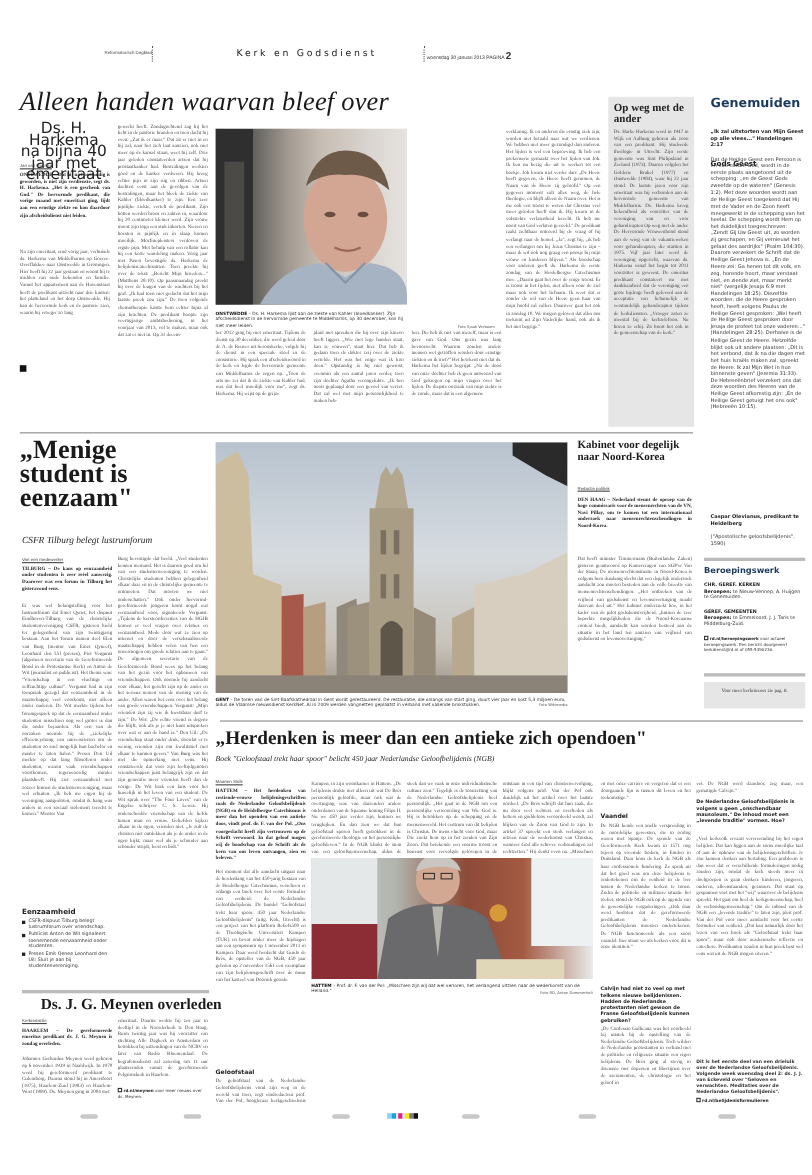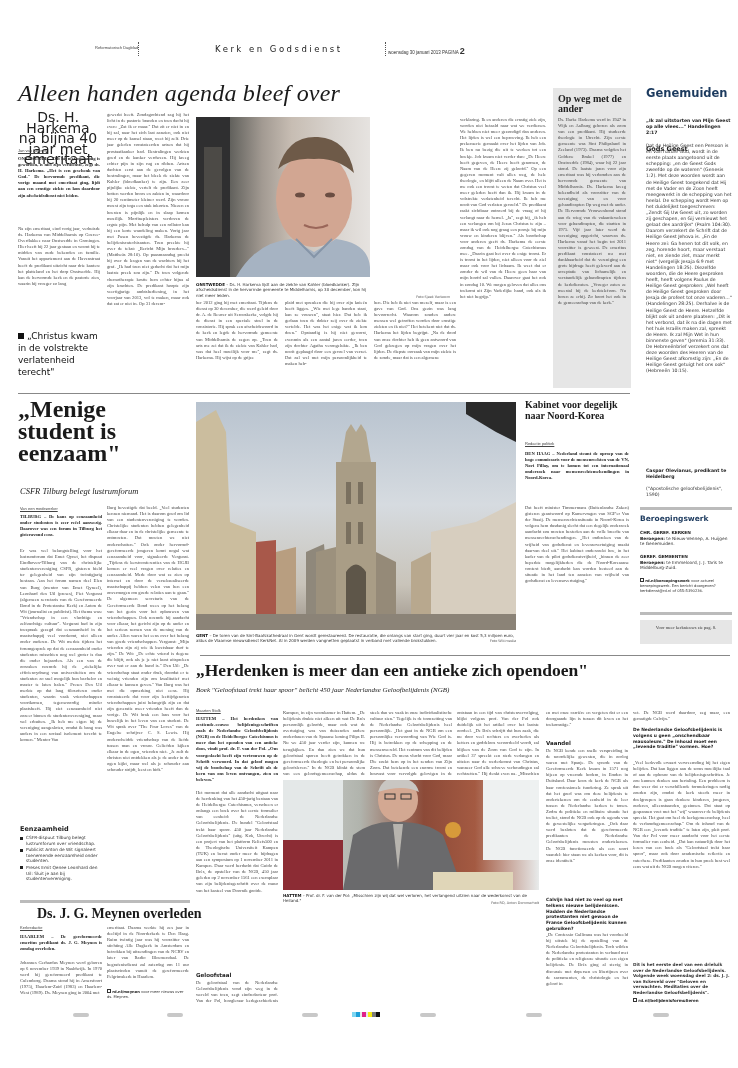--- a/index.html
+++ b/index.html
@@ -32,28 +32,28 @@
 <div class="abs masthead-left" style="left:95px;top:45px;">Reformatorisch Dagblad</div>
 <div class="abs dotsep" style="left:138px;top:42px;"></div>
 <div class="abs masthead-title">Kerk en Godsdienst</div>
 <div class="abs dotsep" style="left:385px;top:42px;"></div>
 <div class="abs masthead-right">
   <span>woensdag 30 januari 2013</span>
   <span>PAGINA</span>
   <b>2</b>
 </div>
 
-<div class="abs serif" style="left:18px;top:80px;font-size:24px;font-style:italic;color:#1a1a1a;white-space:nowrap;letter-spacing:0.2px;">Alleen handen agenda bleef over</div>
+<div class="abs serif" style="left:18px;top:80px;font-size:24px;font-style:italic;color:#1a1a1a;white-space:nowrap;letter-spacing:0.2px;">Alleen handen waarvan bleef over</div>
 
 <div class="abs sans" style="left:18px;top:112px;width:80px;font-size:14px;line-height:10.5px;color:#222;text-align:center;">Ds. H. Harkema na bijna 40 jaar met emeritaat</div>
 <div class="abs byline" style="left:18px;top:148px;">Jan van Reenen</div>
 <div class="abs body-text lead" style="left:18px;top:156px;width:82px;height:66px;overflow:hidden;">ONSTWEDDE – Dat hij niet opstandig is geworden, is niet zijn verdienste, zegt ds. H. Harkema. „Het is een geschenk van God." De hervormde predikant, die vorige maand met emeritaat ging, lijdt aan een ernstige ziekte en kon daardoor zijn afscheidsdienst niet leiden.</div>
 <div class="abs body-text" style="left:18px;top:226px;width:82px;height:68px;overflow:hidden;">Na zijn emeritaat, eind vorig jaar, verhuisde ds. Harkema van Middelharnis op Goeree-Overflakkee naar Onstwedde in Groningen. Hier heeft hij 22 jaar gestaan en woont hij te midden van oude bekenden en familie. Vanuit het appartement aan de Havenstraat heeft de predikant uitzicht naar drie kanten: het platteland en het dorp Onstwedde. Hij kan de hervormde kerk en de pastorie zien, waarin hij vroeger zo lang</div>
 <div class="abs sans" style="left:18px;top:330px;width:90px;font-size:9px;line-height:12px;color:#111;">
-  <span style="display:inline-block;width:6px;height:6px;background:#111;margin-right:3px;"></span><span>„Christus kwam in de volstrekte verlatenheid terecht"</span>
+  <span style="display:inline-block;width:6px;height:6px;background:#111;margin-right:3px;"></span>
 </div>
 
 <div class="abs body-text" style="left:107px;top:112px;width:82px;height:272px;overflow:hidden;">gewerkt heeft. Zondagochtend zag hij het licht in de pastorie branden en toen dacht hij even: „Zat ik er maar." Dat zit er niet in en hij zal, naar het zich laat aanzien, ook niet meer op de kansel staan, weet hij zelf. Drie jaar geleden constateerden artsen dat hij prostaatkanker had. Bestralingen werkten goed en de kanker verdween. Hij kreeg echter pijn in zijn rug en ribben. Artsen dachten eerst aan de gevolgen van de bestralingen, maar het bleek de ziekte van Kahler (bloedkanker) te zijn. Een zeer pijnlijke ziekte, vertelt de predikant. Zijn botten werden broos en zakten in, waardoor hij 20 centimeter kleiner werd. Zijn vrouw moest zijn toga een stuk inkorten. Niezen en hoesten is pijnlijk en in slaap komen moeilijk. Morfinepleisters verdoven de ergste pijn. Met behulp van een rollator kan hij een korte wandeling maken. Vorig jaar met Pasen bevestigde ds. Harkema de belijdeniscatechisanten. Toen preekte hij over de tekst: „Bericht Mijn broeders..." (Mattheüs 28:10). Op paasmaandag preekt hij over de leugen van de wachters bij het graf. „Ik had toen niet gedacht dat het mijn laatste preek zou zijn." De toen volgende chemotherapie kostte hem echter bijna al zijn krachten. De predikant hoopte zijn veertigjarige ambtsbediening, in het voorjaar van 2013, vol te maken, maar ook dat zat er niet in. Op 31 decem-</div>
 
 <div class="abs photo" style="left:196px;top:117px;width:174px;height:160px;background:linear-gradient(90deg,#3a3a3a 0%,#5c5c58 18%,#a29a92 38%,#c7bdb3 55%,#d9d4cf 80%,#e6e3e0 100%);">
   <svg width="174" height="160" viewBox="0 0 174 160">
     <rect x="0" y="0" width="34" height="160" fill="#2f2f30"></rect>
     <rect x="8" y="30" width="18" height="90" fill="#4c4a46"></rect>
     <ellipse cx="118" cy="82" rx="38" ry="48" fill="#d2a692"></ellipse>
     <path d="M82 52 Q92 18 122 20 Q152 22 158 56 Q140 40 118 42 Q96 40 82 52Z" fill="#6e5a48"></path>

